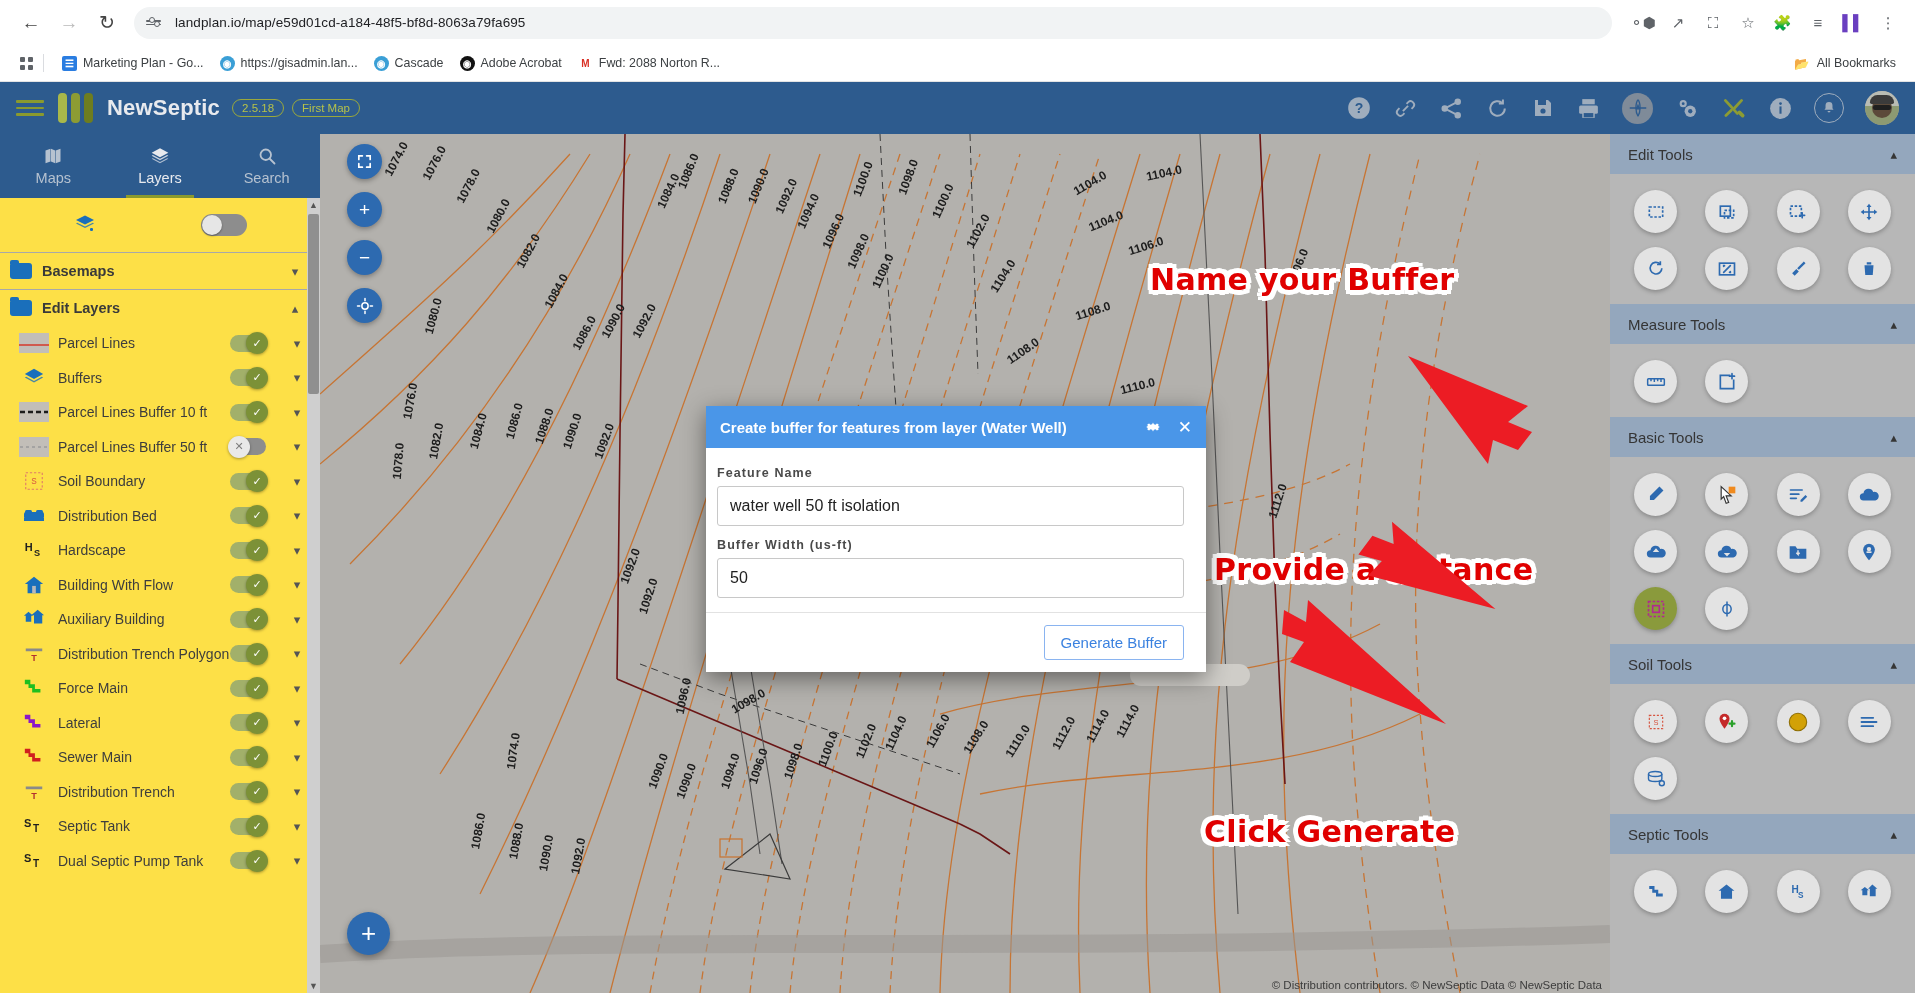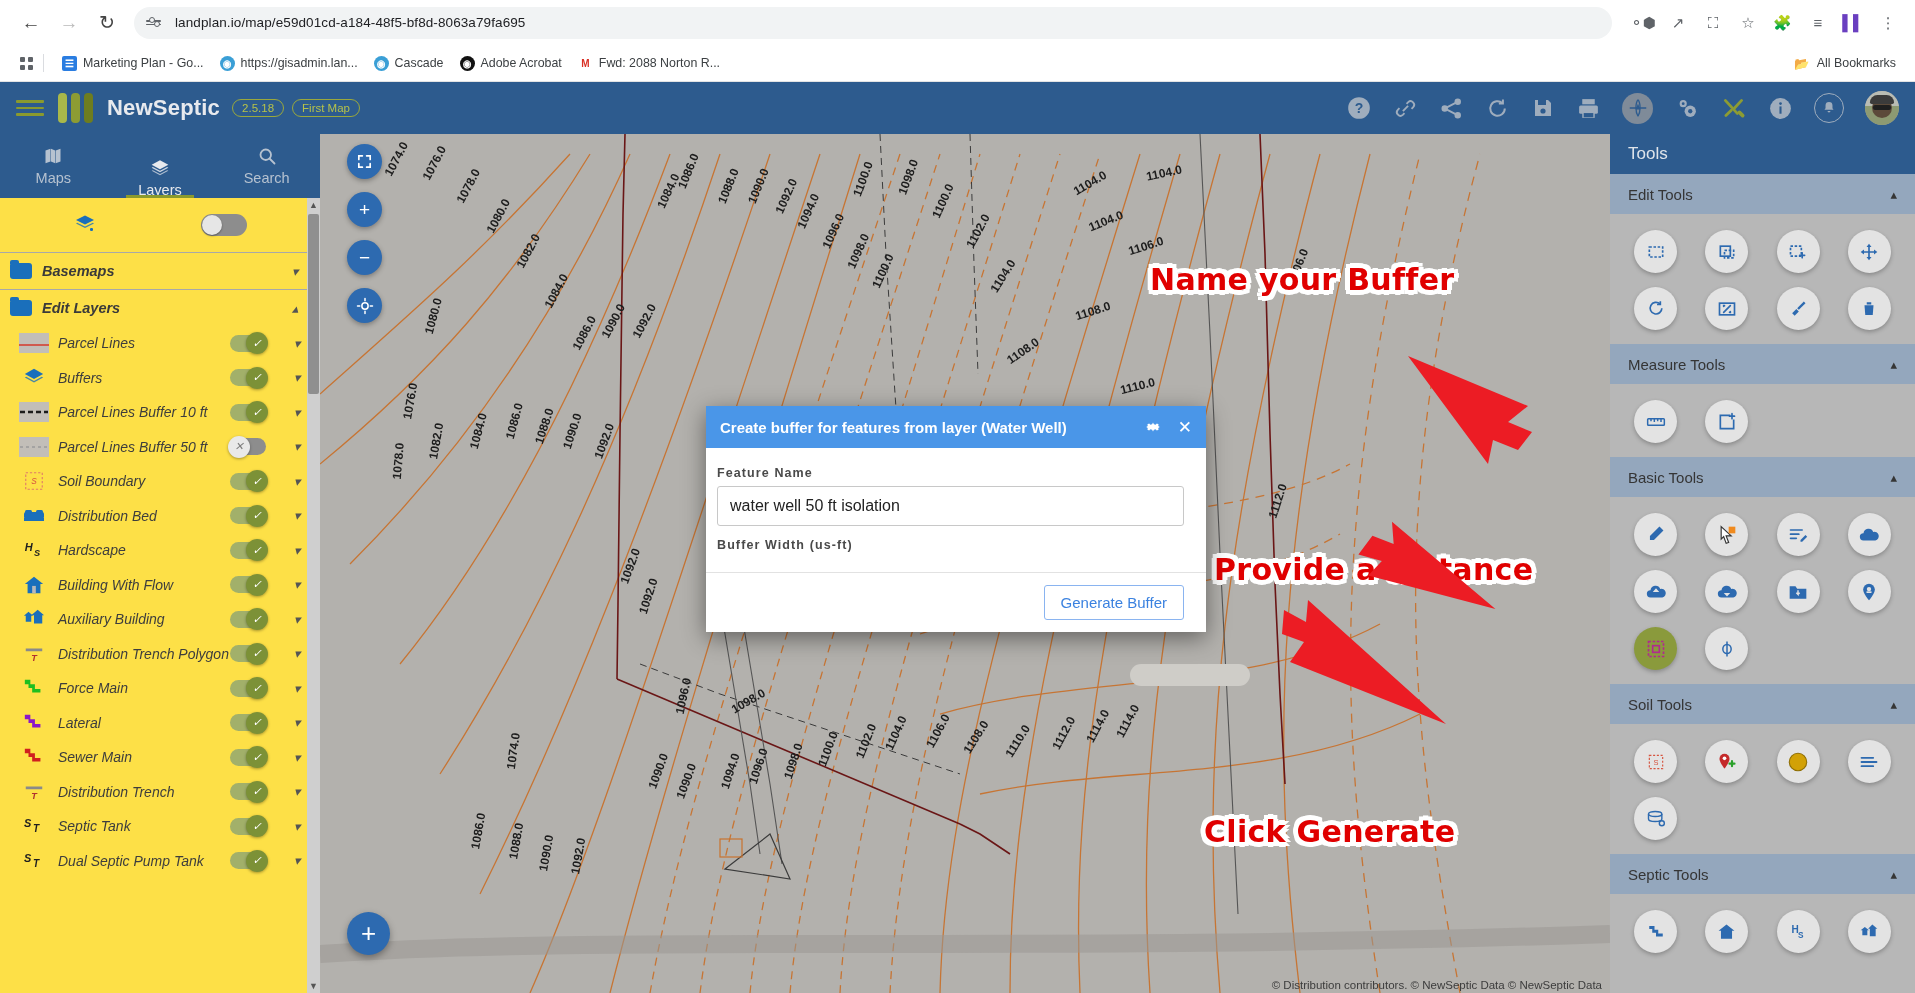--- a/index.html
+++ b/index.html
@@ -63,29 +63,29 @@
 
   
   .main { display:flex; height:859px; position:relative; }
 
   
   .sidebar { width:320px; background:#fde047; position:relative; display:flex; flex-direction:column;
              flex:0 0 320px; }
   .tabs { height:64px; background:#2d5b8e; display:flex; }
   .tab { flex:1; display:flex; flex-direction:column; align-items:center; justify-content:center;
          color:#b6c2d0; font-size:14.5px; gap:4px; cursor:pointer; position:relative; }
-  .tab.active { color:#e8eaee;justify-content:flex-end; }
+  .tab.active { color:#e8eaee; }
   .tab.active:after { content:""; position:absolute; bottom:0; left:18%; right:18%; height:3px;
                       background:#8a9a2e; }
   .subbar { height:54px; display:flex; align-items:center; padding:0 22px; }
   .toggle { width:46px; height:22px; border-radius:11px; background:#8d8d8d; position:relative;
             cursor:pointer; }
   .toggle:before { content:""; position:absolute; left:1px; top:1px; width:20px; height:20px;
             border-radius:50%; background:#e6e6e6; box-shadow:0 1px 2px rgba(0,0,0,.4); }
-  .layerlist { flex:1; overflow:hidden;font-style:italic; }
+  .layerlist { flex:1; overflow:hidden; }
   .grouprow { height:37px; display:flex; align-items:center; padding:0 18px 0 10px; gap:10px;
               border-top:1px solid #a8a8a8; cursor:pointer; }
   .grouprow .gname { font-size:14.5px; font-weight:bold; color:#3a3a3a; flex:1; }
   .folder { width:22px; height:16px; background:#1a6fbb; border-radius:2px 3px 3px 3px;
             position:relative; flex:0 0 auto;}
   .folder:before{content:"";position:absolute;top:-3px;left:0;width:9px;height:4px;
             background:#1a6fbb;border-radius:2px 2px 0 0;}
   .layerrow { height:34.5px; display:flex; align-items:center; padding:0 16px 0 14px; gap:0;
               cursor:pointer; }
   .lsym { width:40px; display:flex; align-items:center; justify-content:center; flex:0 0 40px; }
@@ -753,21 +753,20 @@
               -5px 0 0 #fff, 5px 0 0 #fff, 0 -5px 0 #fff, 0 5px 0 #fff;">Provide a distance</span>
     </div>
     <div class="anno" style="left:884px;top:680px;">
       <span style="text-shadow:
               -4px -4px 0 #fff, 4px -4px 0 #fff, -4px 4px 0 #fff, 4px 4px 0 #fff,
               -5px 0 0 #fff, 5px 0 0 #fff, 0 -5px 0 #fff, 0 5px 0 #fff;">Click Generate</span>
     </div>
   </div>
 
   <div class="tools">
-    <div class="tools-hd">Tools</div>
 
     <div class="sect-hd">
       <span>Edit Tools</span>
       <span class="cv">▴</span>
     </div>
     <div class="grid">
       <div class="tbtn">
           <svg width="20" height="20" viewBox="0 0 24 24" fill="none" stroke="#2d6ab0" stroke-width="2" stroke-dasharray="3 2">
             <rect x="4" y="6" width="16" height="12"></rect>
           </svg>
@@ -983,17 +982,18 @@
           <path d="M12 8.4a3.6 3.6 0 100 7.2 3.6 3.6 0 000-7.2zm9 3.6l-2-1.4.4-2.4-2.3-1-1.6 1.8-2.3-.8L12 6l-1.2 2.2-2.3.8L6.9 7.2l-2.3 1L5 10.6 3 12l2 1.4-.4 2.4 2.3 1 1.6-1.8 2.3.8L12 18l1.2-2.2 2.3-.8 1.6 1.8 2.3-1-.4-2.4z"></path>
         </svg>
     </div>
     <div class="dlg-ic">✕</div>
   </div>
   <div class="dlg-body">
     <div class="flabel">Feature Name</div>
     <input class="finput" value="water well 50 ft isolation" style="">
     <div class="gap"></div>
     <div class="flabel">Buffer Width (us-ft)</div>
+    <input class="finput" value="50" style="">
   </div>
   <div class="dlg-foot">
     <button class="genbtn">Generate Buffer</button>
   </div>
 </div>
 
 </body></html>

